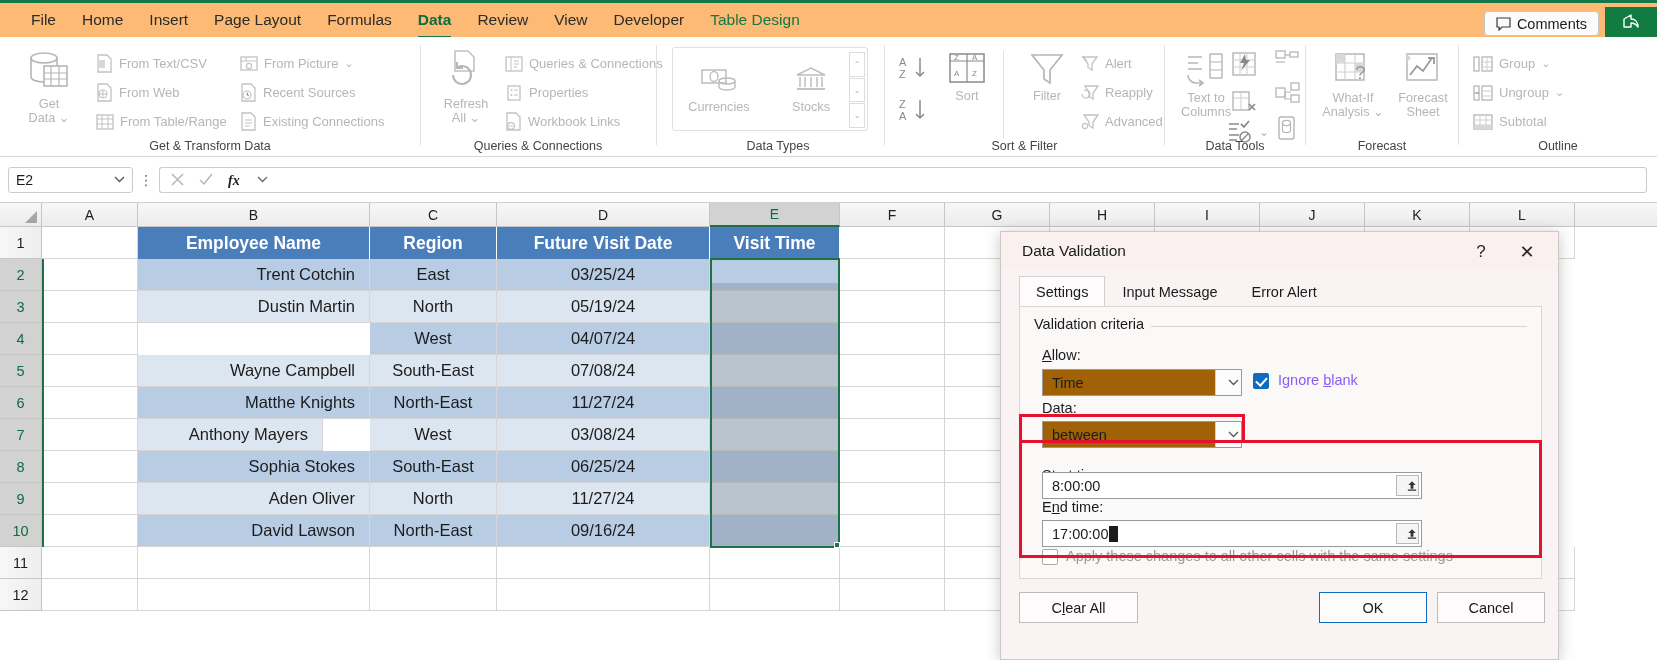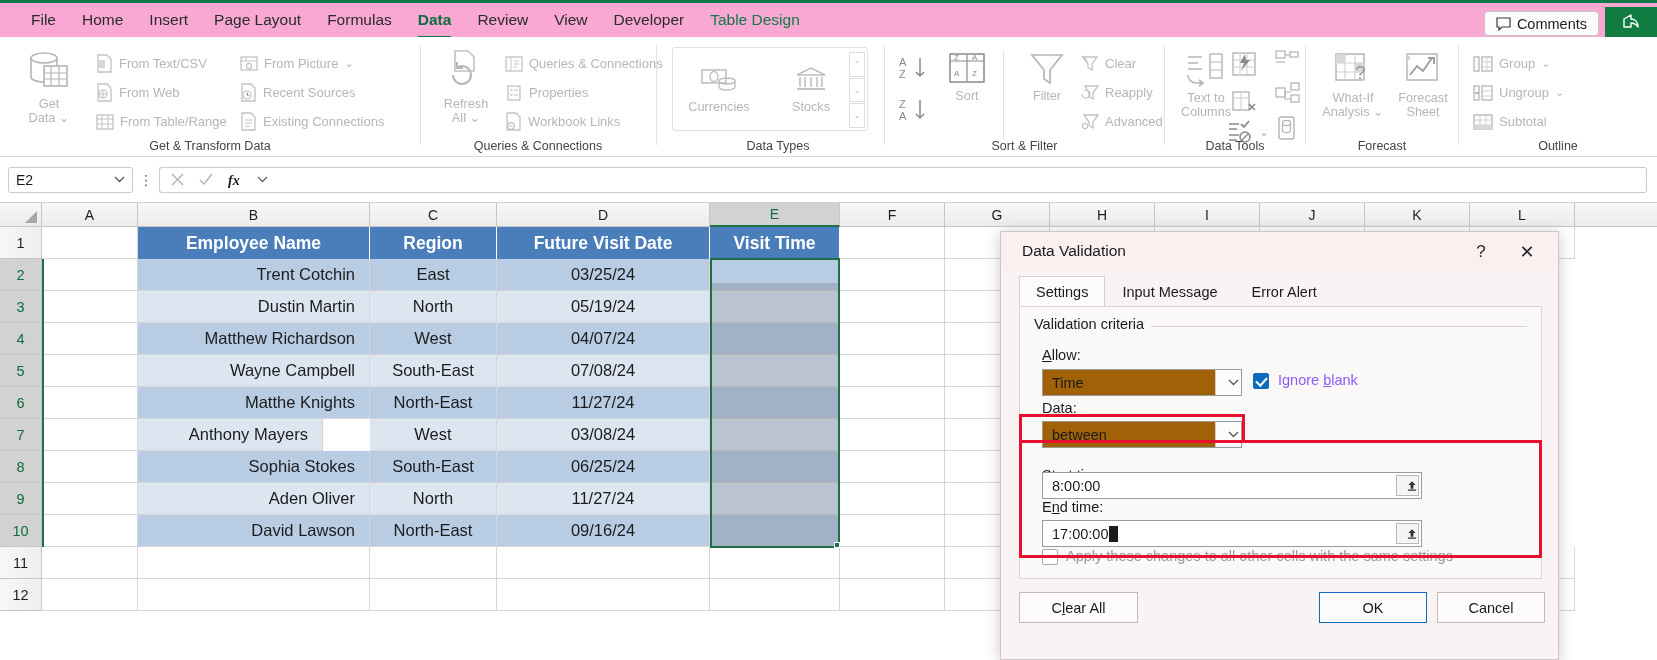--- a/index.html
+++ b/index.html
@@ -13,21 +13,21 @@
 
   
   .top-strip {
     position: absolute; top: 0; left: 0; width: 1657px; height: 3px;
     background: #127749;
   }
 
   
   .tabbar {
     position: absolute; top: 3px; left: 0; width: 1657px; height: 34px;
-    background: #f9a8d4;
+    background: #fdba74;
     display: flex; align-items: center; padding-left: 18px;
   }
   .tab {
     font-size: 15.5px; color: #2b2b2b; padding: 4px 13px;
     white-space: nowrap; position: relative;
   }
   .tab.active { color: #0f6c3f; font-weight: bold; }
   .tab.active::after {
     content: ""; position: absolute; left: 13px; right: 13px; bottom: -5px;
     height: 2.5px; background: #127749;
@@ -500,21 +500,21 @@
         <span>Filter</span>
       </div>
       <div style="position:absolute;top:12px;left:196px;">
         <div class="smallrow">
           <span class="ico">
             <svg width="18" height="17" viewBox="0 0 18 17">
                 <path d="M2 2h14L11 9v6l-4-2.5V9z" fill="none" stroke="#c2c2c2" stroke-width="1.3"></path>
                 <path d="M1 1l5 5" stroke="#c2c2c2" stroke-width="1.2"></path>
               </svg>
           </span>
-          <span>Clear</span>
+          <span>Alert</span>
         </div>
         <div class="smallrow">
           <span class="ico">
             <svg width="18" height="17" viewBox="0 0 18 17">
                 <path d="M4 2h13L12 9v6l-4-2.5V9z" fill="none" stroke="#c2c2c2" stroke-width="1.3"></path>
                 <path d="M1 10a4 4 0 1 0 2-3.4" fill="none" stroke="#c2c2c2" stroke-width="1.2"></path>
               </svg>
           </span>
           <span>Reapply</span>
         </div>
@@ -766,21 +766,20 @@
     <div class="cell band-a rt" style="left:138px;top:56px;width:232px;">Trent Cotchin</div>
     <div class="cell band-a ctr" style="left:370px;top:56px;width:127px;">East</div>
     <div class="cell band-a ctr" style="left:497px;top:56px;width:213px;">03/25/24</div>
     <div class="cell band-a" style="left:710px;top:56px;width:130px;"></div>
 
     <div class="cell band-b rt" style="left:138px;top:88px;width:232px;">Dustin Martin</div>
     <div class="cell band-b ctr" style="left:370px;top:88px;width:127px;">North</div>
     <div class="cell band-b ctr" style="left:497px;top:88px;width:213px;">05/19/24</div>
     <div class="cell band-b" style="left:710px;top:88px;width:130px;"></div>
 
-    <div class="cell band-a rt" style="left:138px;top:120px;width:232px;">Matthew Richardson</div>
     <div class="cell band-a ctr" style="left:370px;top:120px;width:127px;">West</div>
     <div class="cell band-a ctr" style="left:497px;top:120px;width:213px;">04/07/24</div>
     <div class="cell band-a" style="left:710px;top:120px;width:130px;"></div>
 
     <div class="cell band-b rt" style="left:138px;top:152px;width:232px;">Wayne Campbell</div>
     <div class="cell band-b ctr" style="left:370px;top:152px;width:127px;">South-East</div>
     <div class="cell band-b ctr" style="left:497px;top:152px;width:213px;">07/08/24</div>
     <div class="cell band-b" style="left:710px;top:152px;width:130px;"></div>
 
     <div class="cell band-a rt" style="left:138px;top:184px;width:232px;">Matthe Knights</div>

